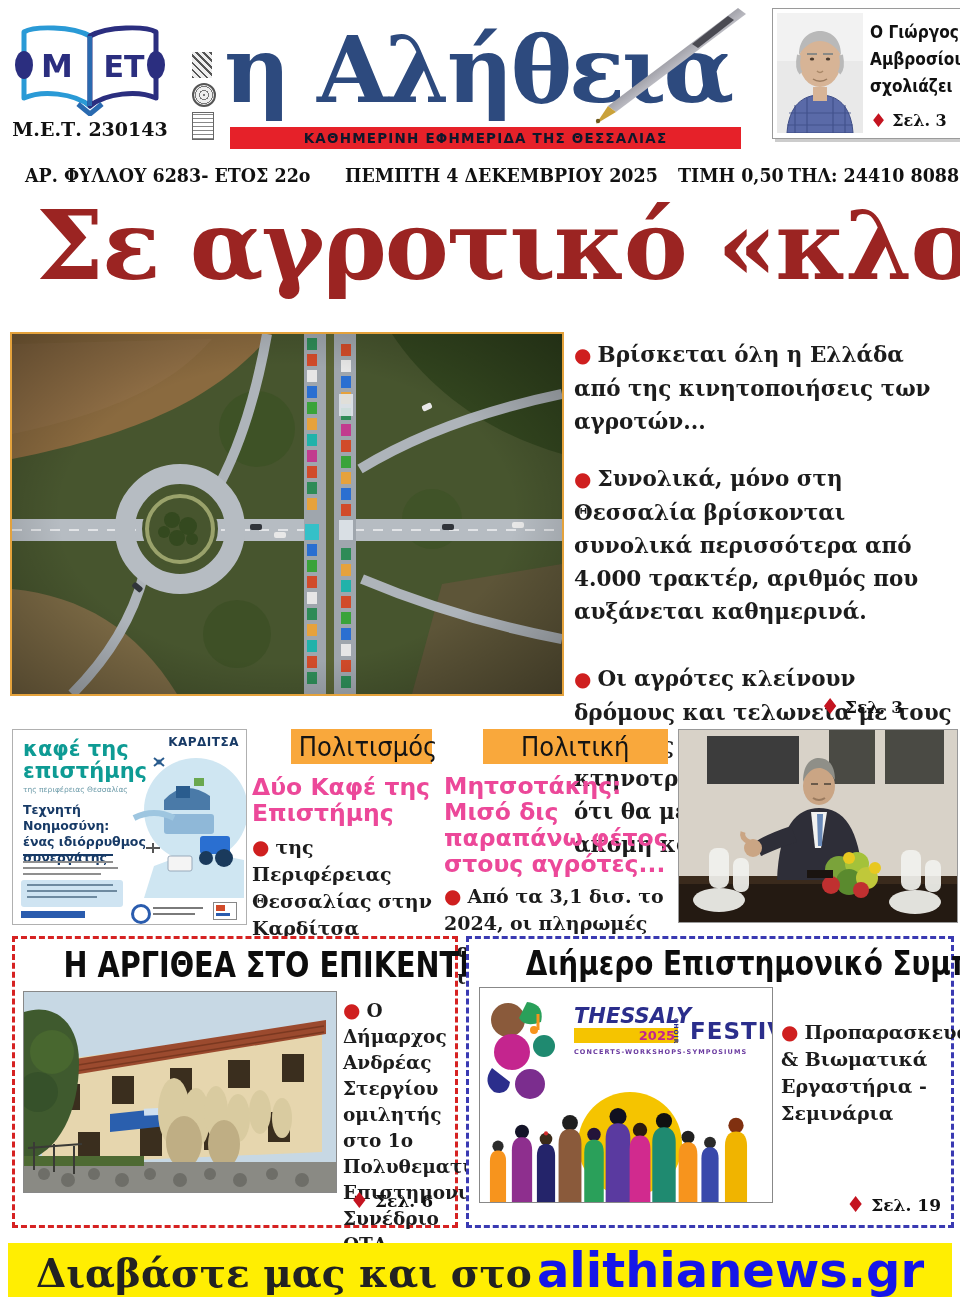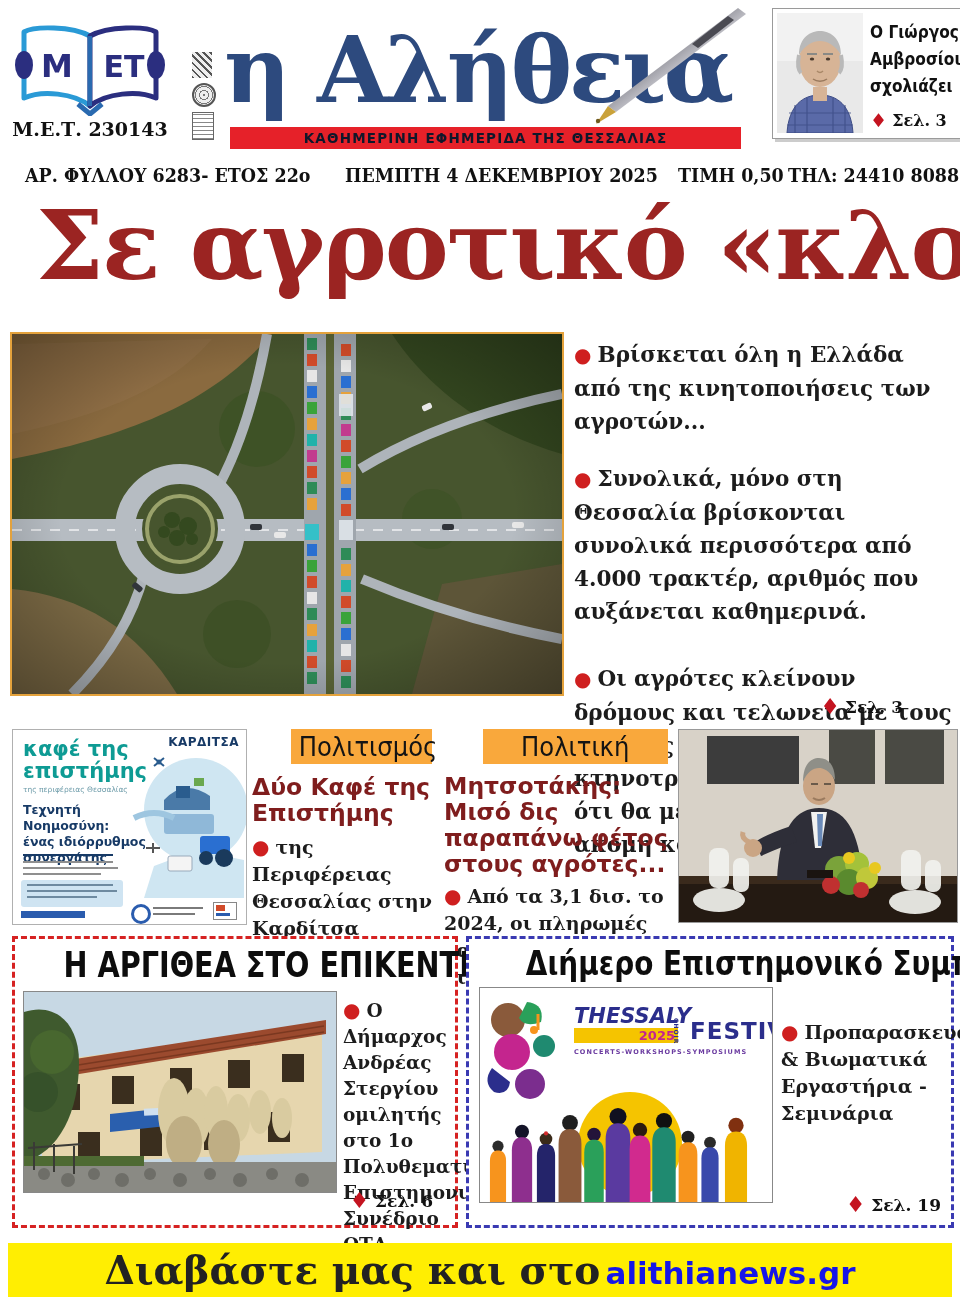--- a/index.html
+++ b/index.html
@@ -25,32 +25,32 @@
   .main-headline{font-family:"DejaVu Serif",serif;font-weight:bold;font-size:96px;color:#9b2422;
         letter-spacing:-2px;transform:scaleX(.80);transform-origin:left top;white-space:nowrap;line-height:1.05;}
 
   .lead-bullet{font-family:"DejaVu Serif",serif;font-weight:bold;font-size:21.5px;
         line-height:33px;color:#1c1c1c;margin:0 0 24px 0;}
   .dot{color:#cf1f1f;font-size:20px;margin-right:6px;}
 
   .section-bar{background:#f9a83c;text-align:center;margin-left:39px;}
   .section-bar span{display:inline-block;font-size:27px;color:#141414;
         transform:scaleX(.9);transform-origin:center;line-height:35px;}
-  .col-title{font-weight:bold;font-size:23.5px;line-height:26px;color:#7f1d1d;}
+  .col-title{font-weight:bold;font-size:23.5px;line-height:26px;color:#ec4899;}
   .col-bullet{font-family:"DejaVu Serif",serif;font-weight:bold;font-size:19px;line-height:27px;color:#1c1c1c;}
   .col-page{text-align:right;font-family:"DejaVu Serif",serif;font-weight:bold;font-size:16.5px;color:#111;}
 
   .dashbox-red{border:3px dashed #d62222;background:#fff;}
   .dashbox-blue{border:3px dashed #3a3ab2;background:#fff;}
   .box-headline{font-weight:bold;font-size:35px;color:#0d0d0d;text-align:center;}
   .box-headline span{display:inline-block;transform:scaleX(.82);transform-origin:center;white-space:nowrap;}
 
   .footer-bar{background:#ffee02;text-align:center;line-height:54px;}
   .footer-text{font-family:"DejaVu Serif",serif;font-weight:bold;font-size:39px;color:#222;}
-  .footer-site{font-family:"DejaVu Sans",sans-serif;font-weight:bold;font-size:31px;color:#1616e8;}
+  .footer-site{font-family:"DejaVu Sans",sans-serif;font-weight:bold;font-size:48px;color:#1616e8;}
 
   
   .cafe-card{background:#fff;border:1px solid #b0b0b0;overflow:hidden;}
   .cafe-title{font-weight:bold;font-size:21px;color:#0e9b94;line-height:22px;}
   .cafe-sub{font-size:7.5px;color:#6b9aa8;}
   .cafe-city{font-weight:bold;font-size:12px;color:#173a66;letter-spacing:.5px;}
   .cafe-topic{font-weight:bold;font-size:12.5px;color:#173a66;line-height:16px;}
   .gline{height:2px;background:#8f8f8f;margin-bottom:4px;}
 
   

